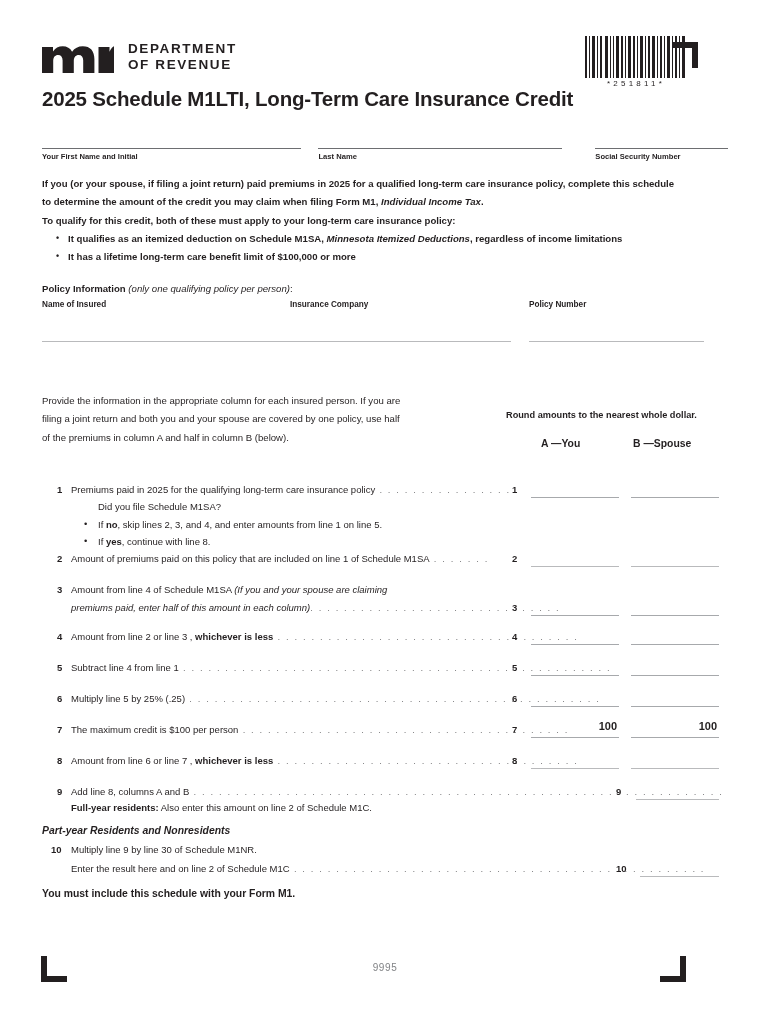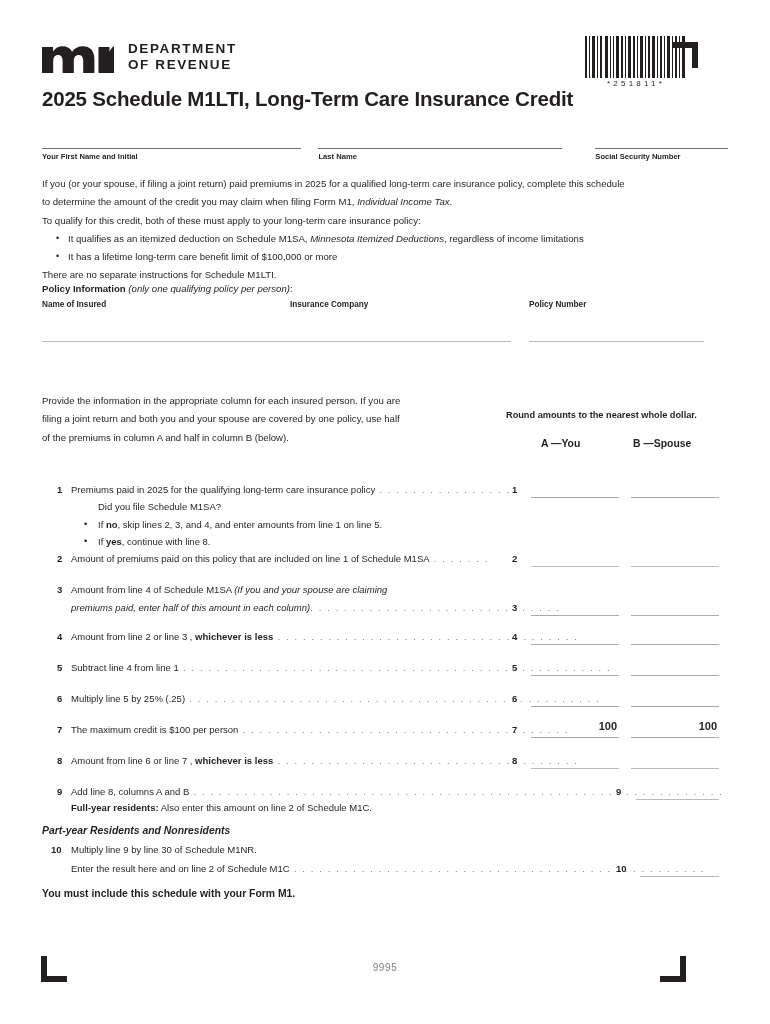--- a/index.html
+++ b/index.html
@@ -120,20 +120,21 @@
 
   
   .intro {
     position: absolute;
     top: 175px;
     left: 42px;
     width: 686px;
     font-size: 9.6px;
     line-height: 18.3px;
     color: #231f20;
+    font-weight: bold;
   }
   .intro p { margin: 0; }
   .intro ul {
     margin: 0;
     padding: 0;
     list-style: none;
   }
   .intro li {
     position: relative;
     padding-left: 26px;
@@ -397,21 +398,20 @@
   </div>
 
   <div class="intro">
     <p>If you (or your spouse, if filing a joint return) paid premiums in 2025 for a qualified long-term care insurance policy, complete this schedule</p>
     <p><span>to determine the amount of the credit you may claim when filing Form M1, </span><i>Individual Income Tax</i><span>.</span></p>
     <p>To qualify for this credit, both of these must apply to your long-term care insurance policy:</p>
     <ul>
       <li><span>It qualifies as an itemized deduction on Schedule M1SA, </span><i>Minnesota Itemized Deductions</i><span>, regardless of income limitations</span></li>
       <li>It has a lifetime long-term care benefit limit of $100,000 or more</li>
     </ul>
-    <p>There are no separate instructions for Schedule M1LTI.</p>
   </div>
 
   <div class="policy-head">
     <b>Policy Information</b><i> (only one qualifying policy per person)</i><span>:</span>
   </div>
 
   <div class="policy-cols">
     <div class="pcol pc-1">
       <div class="pc-label">Name of Insured</div>
       <div class="pc-rule"></div>

